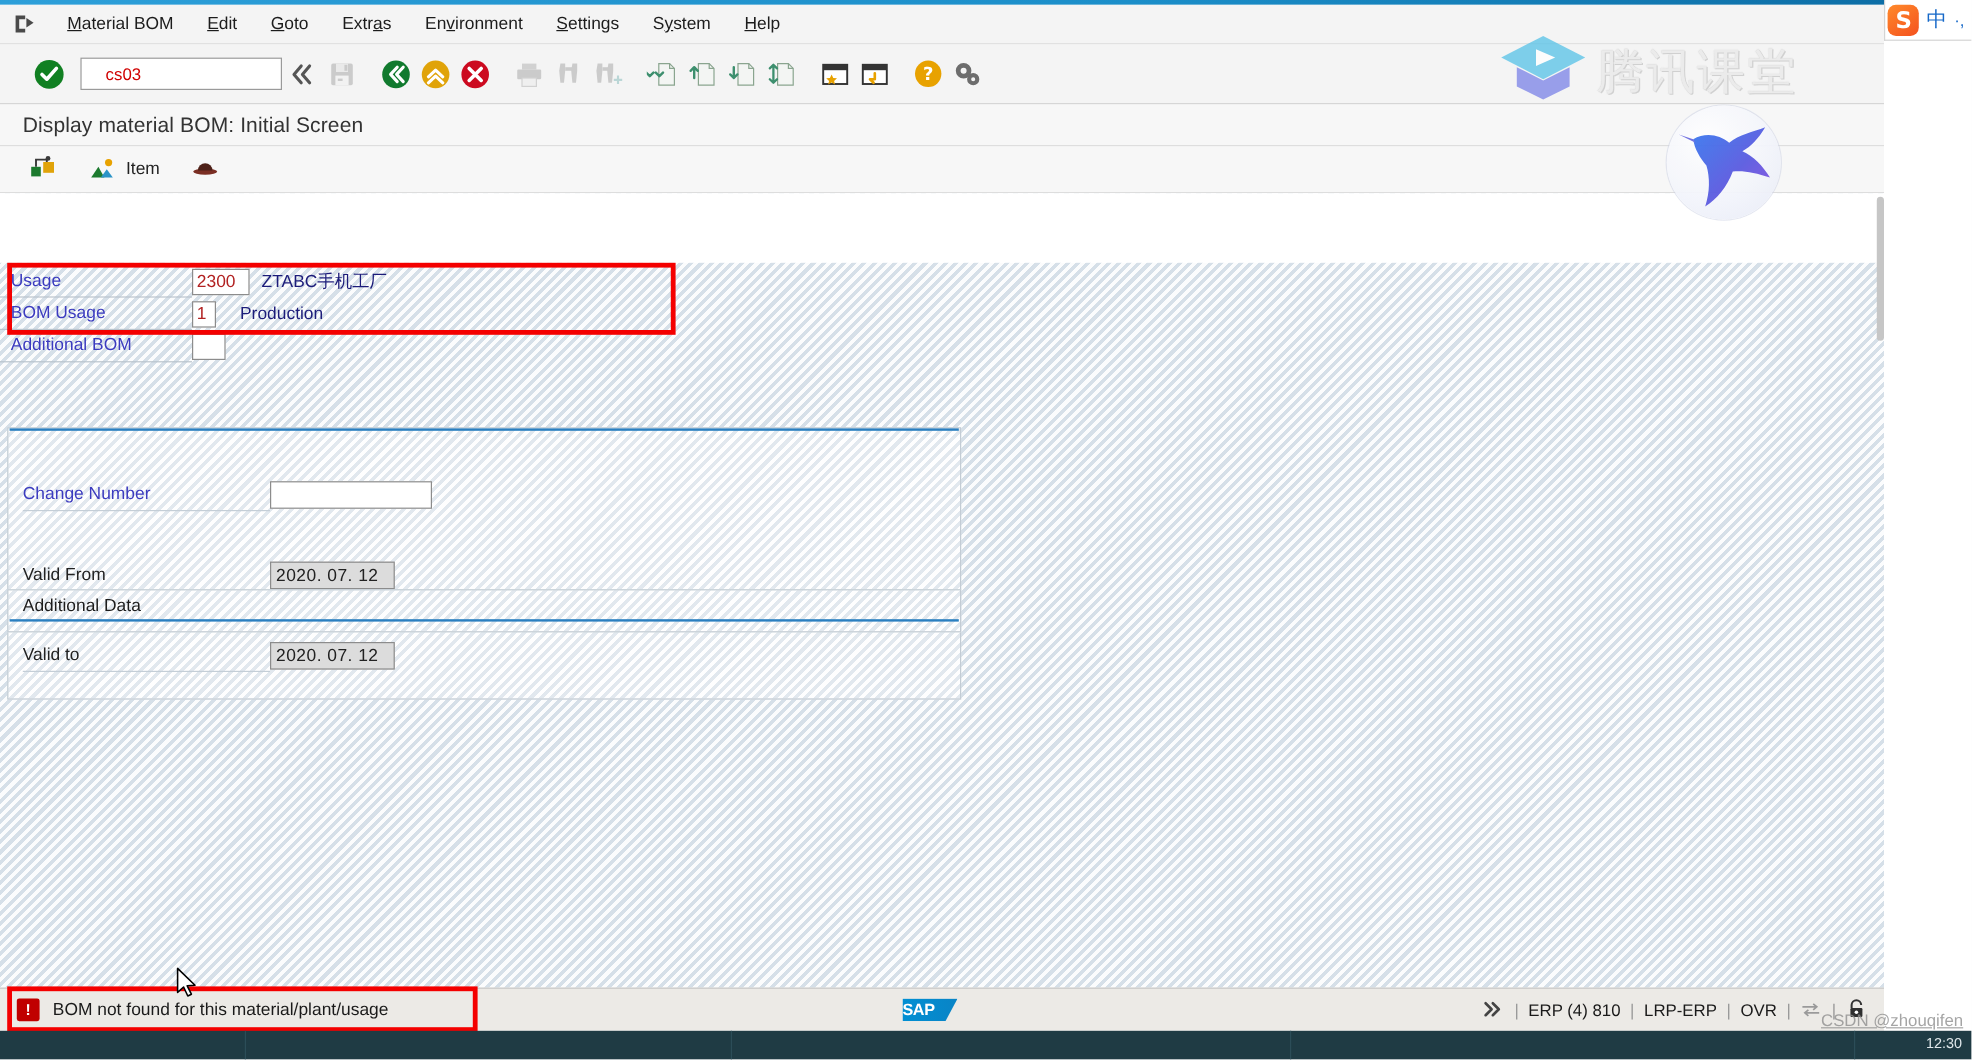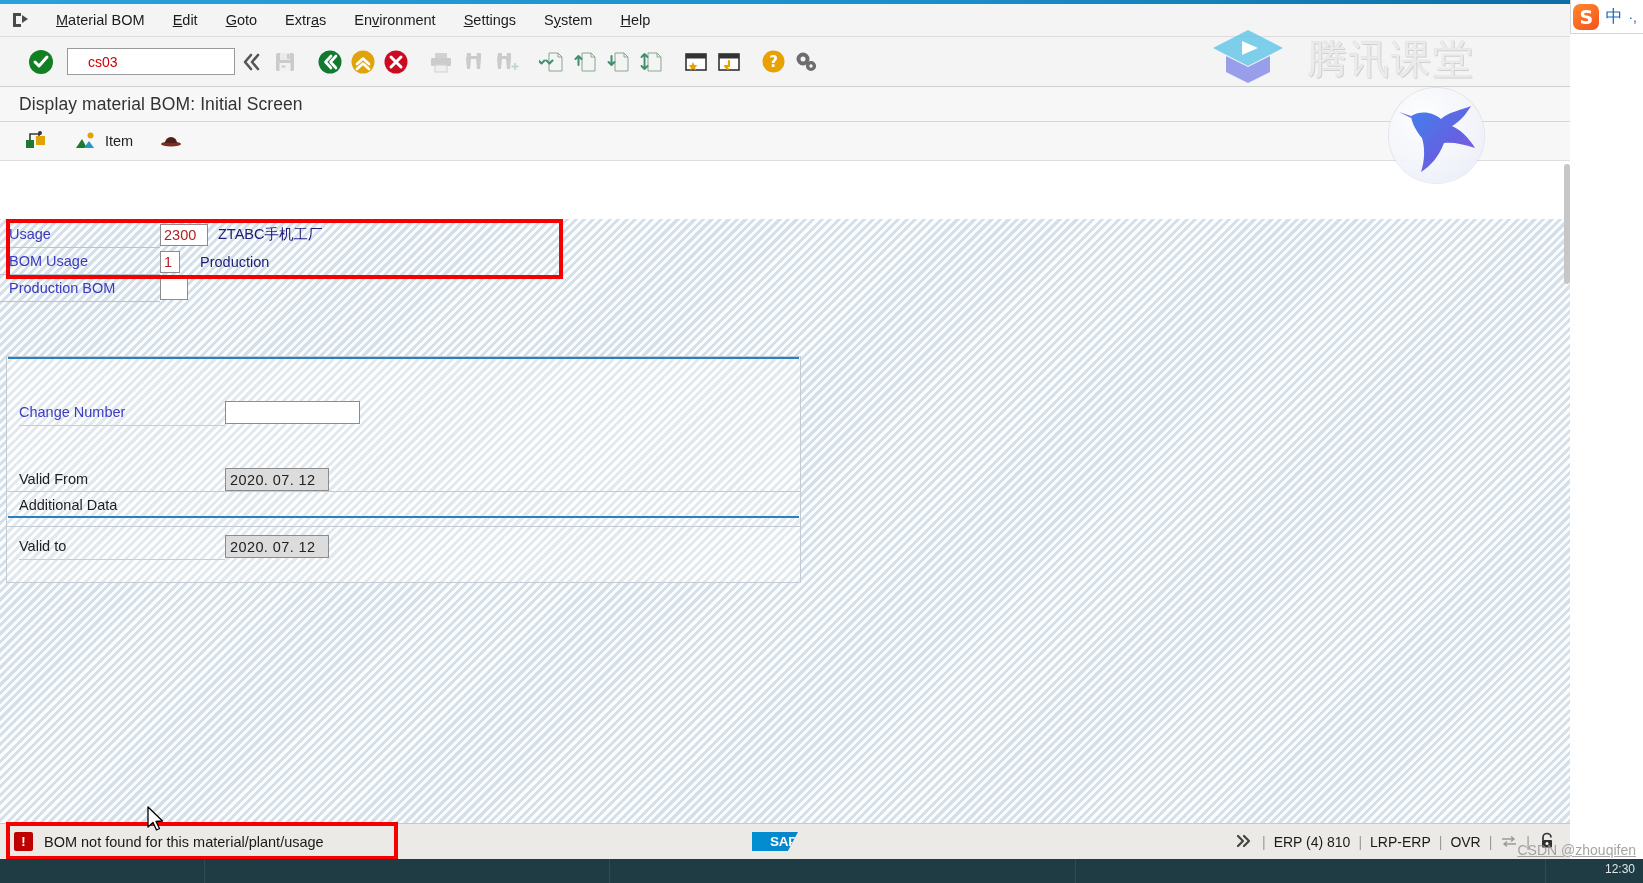--- a/index.html
+++ b/index.html
@@ -205,21 +205,21 @@
     display: flex; align-items: center; justify-content: center;
     margin-right: 11px;
   }
   .msg-text { font-size: 14.5px; color: #1a1a1a; }
   .sap-logo {
     position: absolute; left: 752px; top: 8px;
     width: 46px; height: 19px;
     background: linear-gradient(to right,#008fd3 0%, #0a84c6 100%);
     clip-path: polygon(0 0, 100% 0, 78% 100%, 0 100%);
     color: #fff; font-size: 13.5px; font-weight: bold;
-    display: flex; align-items: center; padding-left: 18px;
+    display: flex; align-items: center; padding-left: 0;
     letter-spacing: -.3px;
   }
   .sb-right {
     position: absolute; right: 6px; top: 0; height: 36px;
     display: flex; align-items: center; font-size: 14px; color: #1a1a1a;
   }
   .sb-seg { padding: 0 8px; white-space: nowrap; }
   .sb-div { color: #9a9a9a; }
 
   
@@ -228,22 +228,22 @@
     width: 73px; height: 883px;
     background: #ffffff;
   }
   .scroll-thumb {
     position: absolute; left: 1564px; top: 164px;
     width: 6px; height: 120px; background: #c6c6c6; border-radius: 3px;
   }
 
   
   .wm-tencent {
-    position: absolute; left: 1209px; top: 26px;
-    display: flex; align-items: center; gap: 20px;
+    position: absolute; left: 1247px; top: 26px;
+    display: flex; align-items: center; gap: 5px;
     opacity: .78; pointer-events: none;
   }
   .wm-tencent-text {
     font-size: 40px; color: #e9e9e9;
     text-shadow: 0 0 1px #bdbdbd, 1px 1px 0 #c9c9c9;
     font-family: "DejaVu Sans", sans-serif;
     letter-spacing: 2px;
   }
   .wm-bird {
     position: absolute; left: 1389px; top: 88px;
@@ -501,21 +501,21 @@
         <div class="fdesc">ZTABC手机工厂</div>
       </div>
 
       <div class="frow">
         <div class="flabel">BOM Usage</div>
         <input class="finput" style="width: 20px;" value="1">
         <div class="fdesc" style="padding-left:20px">Production</div>
       </div>
 
       <div class="frow">
-        <div class="flabel">Production BOM</div>
+        <div class="flabel">Additional BOM</div>
         <input class="finput" style="width: 28px;" value="">
       </div>
     </div>
 
     <div class="groupbox" style="left:6px; top:195px; width:795px;">
       <div class="gb-inner">
         <div class="gb-rule"></div>
 
         <div class="grow">
           <div class="glabel link">Change Number</div>

